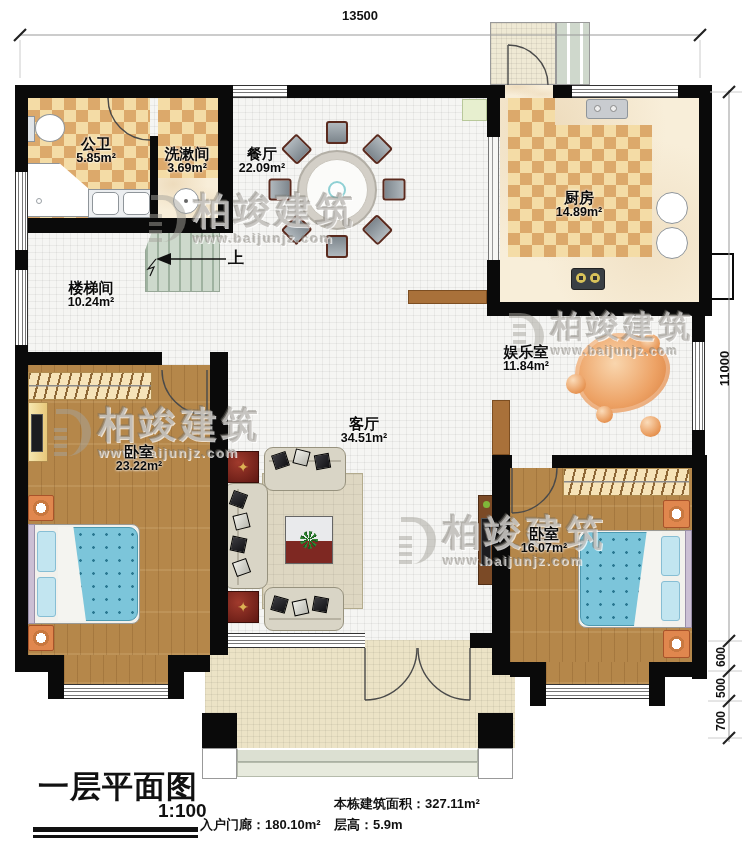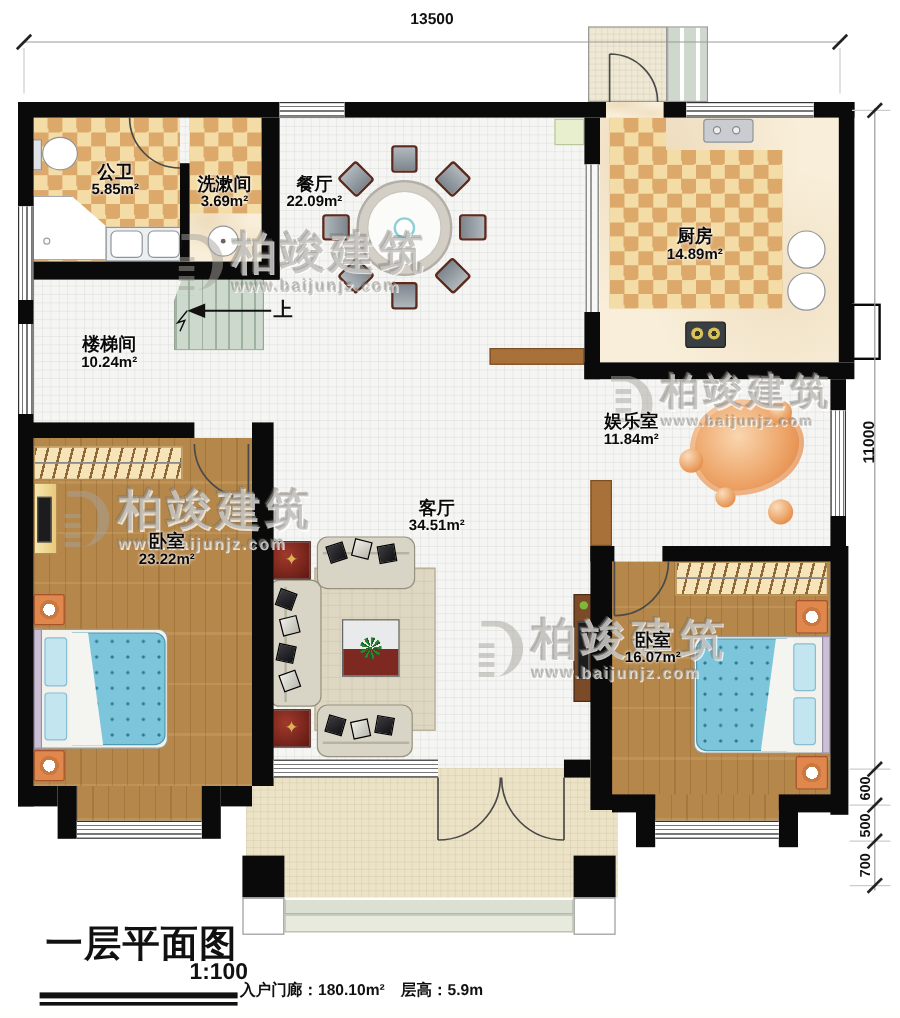--- a/index.html
+++ b/index.html
@@ -396,19 +396,22 @@
   <div class="abs dimtxt" style="left:334px;top:8px;width:52px;">13500</div>
   <div class="abs dimtxt rot" style="left:702px;top:361px;width:44px;">11000</div>
   <div class="abs dimtxt rot" style="left:701px;top:650px;width:40px;font-size:12px;">600</div>
   <div class="abs dimtxt rot" style="left:701px;top:681px;width:40px;font-size:12px;">500</div>
   <div class="abs dimtxt rot" style="left:701px;top:714px;width:40px;font-size:12px;">700</div>
 
   <div class="abs titleblock-title" style="left:38px;top:766px;">一层平面图</div>
   <div class="abs titleblock-scale" style="left:158px;top:800px;">1:100</div>
   <div class="abs tl" style="left:33px;top:827px;width:165px;height:5px;"></div>
   <div class="abs tl" style="left:33px;top:835px;width:165px;height:2.5px;"></div>
+  <div class="abs stat" style="left:334px;top:795px;">
+    <span>本栋建筑面积：</span><span>327.11m²</span>
+  </div>
   <div class="abs stat" style="left:200px;top:816px;">
     <span>入户门廊：</span><span>180.10m²</span>
   </div>
   <div class="abs stat" style="left:334px;top:816px;">
     <span>层高：</span><span>5.9m</span>
   </div>
 </div>
 
 </body></html>

